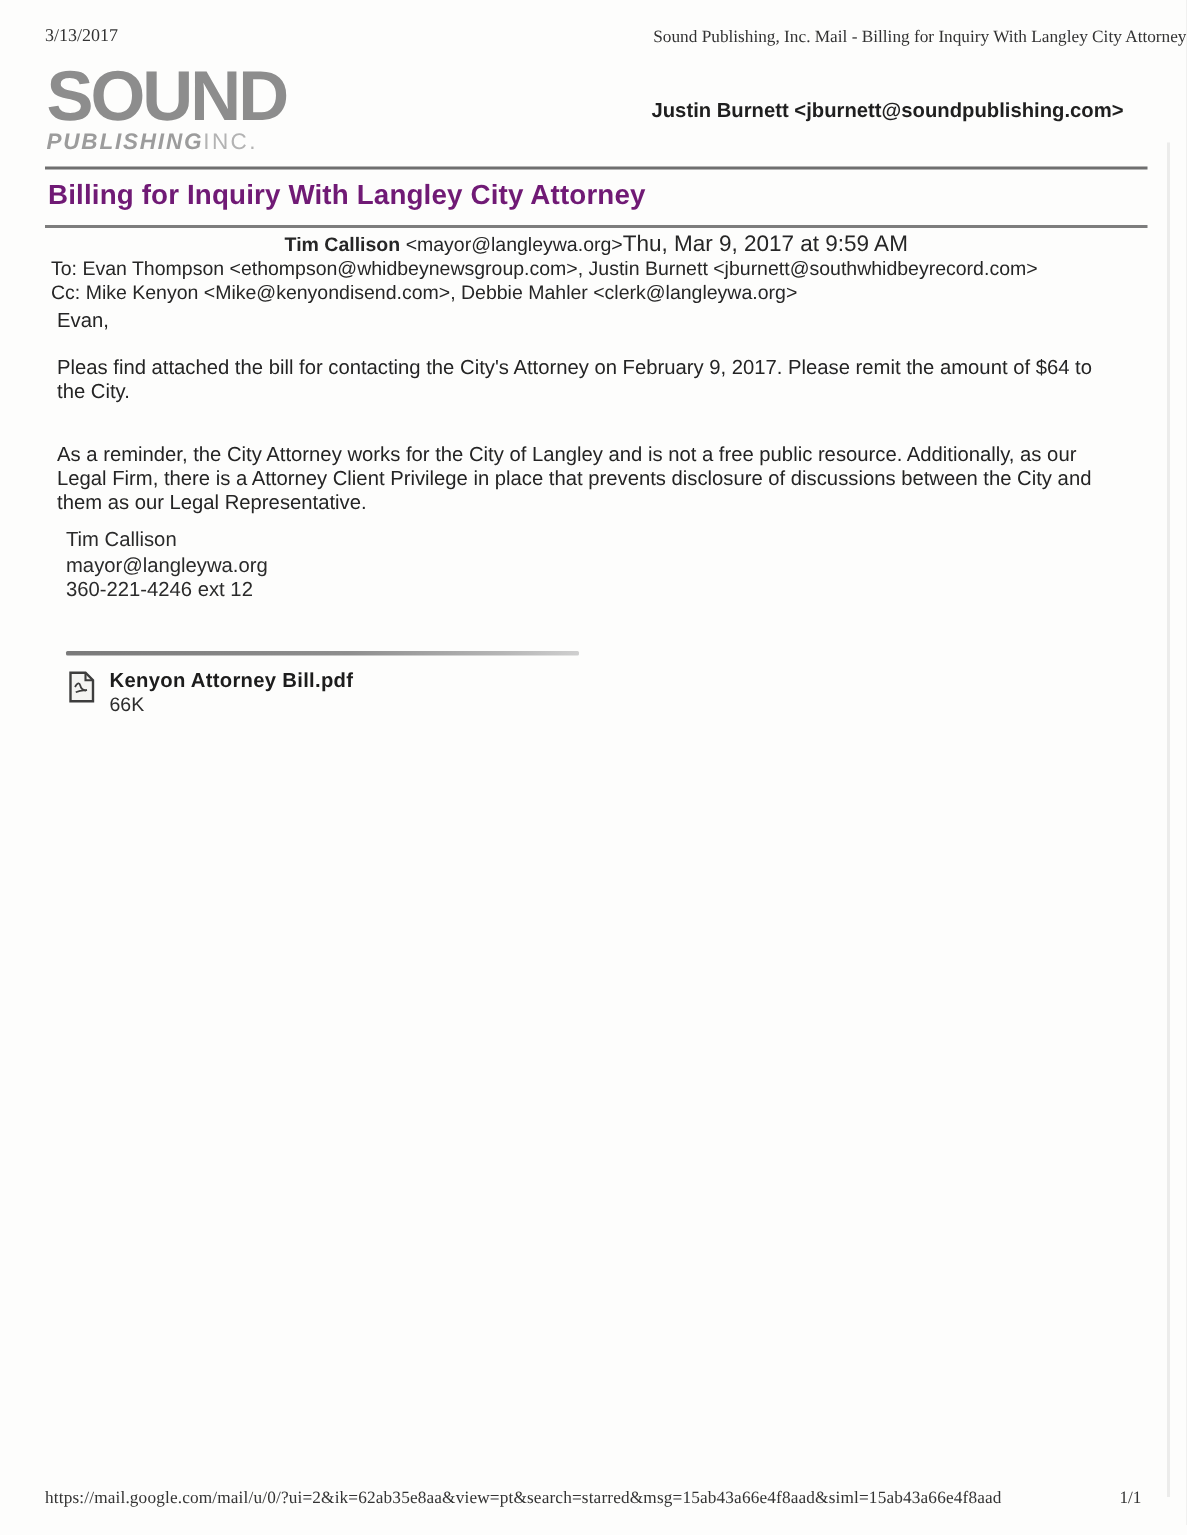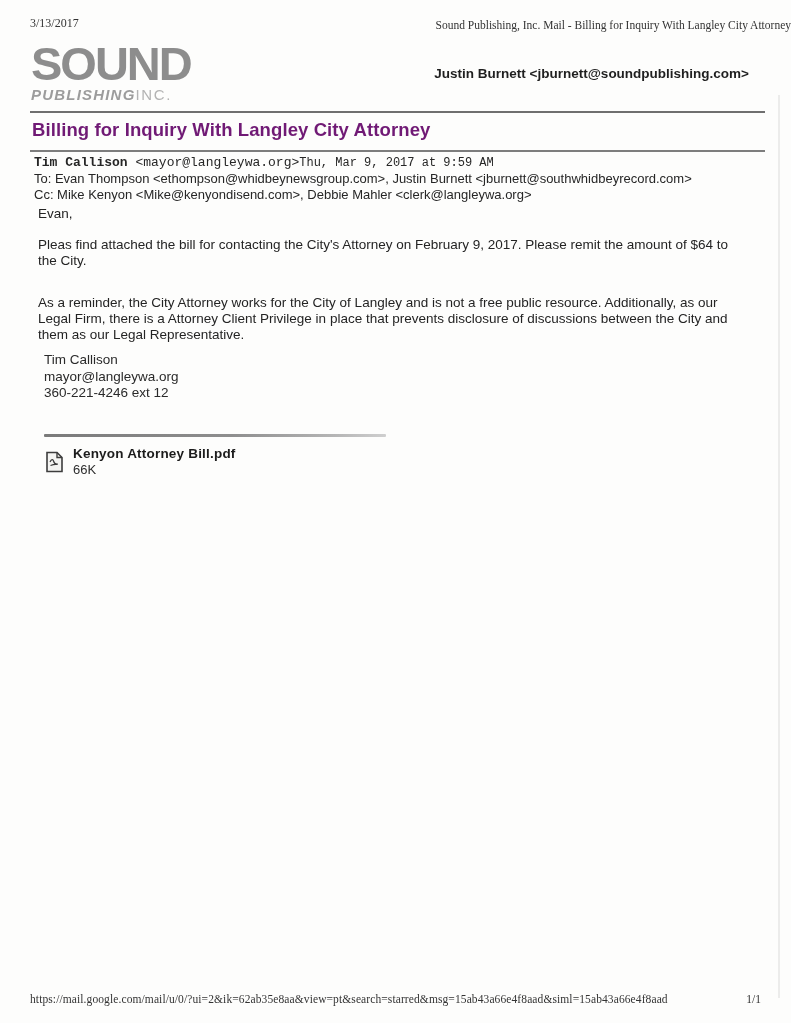--- a/index.html
+++ b/index.html
@@ -40,38 +40,38 @@
   
   .subject-block{
     position:absolute;left:30px;right:26px;top:111px;
     border-top:2px solid #6f6f6f;
     border-bottom:2px solid #7d7d7d;
     padding:6px 0 9px 2px;
   }
   .subject-title{margin:0;font-size:18.5px;font-weight:700;color:#701a75;letter-spacing:0.1px;}
   
   .meta{position:absolute;left:34px;right:30px;top:153px;font-size:13px;line-height:16px;color:#262626;}
-  .meta-row1{display:flex;justify-content:flex-start;align-items:baseline;font-family:Liberation Mono, monospace;}
+  .meta-row1{display:flex;justify-content:center;align-items:baseline;}
   .from-name{font-weight:700;}
-  .meta-date{margin-top:2px;white-space:nowrap;font-size:12px;}
+  .meta-date{margin-top:2px;white-space:nowrap;font-size:15px;}
   
   .body-text{position:absolute;left:38px;top:206px;width:706px;font-size:13.5px;line-height:16px;color:#242424;}
   .body-text p{margin:0 0 0 0;}
   .p-gap{margin-top:15px !important;}
   .p-gap2{margin-top:26px !important;}
   
   .signature{position:absolute;left:44px;top:352px;font-size:13.5px;line-height:16.5px;color:#2a2a2a;}
   
   .attachment-section{position:absolute;left:44px;top:434px;width:360px;}
   .attachment-divider{
     height:3px;width:342px;
     background:linear-gradient(90deg,#7a7a7a 0%,#8e8e8e 55%,#b5b5b5 85%,#cfcfcf 100%);
     border-radius:1px;
   }
-  .attachment-row{display:flex;align-items:center;margin-top:9px;}
+  .attachment-row{display:flex;align-items:flex-start;margin-top:9px;}
   .attachment-icon{flex:0 0 auto;width:19px;height:22px;margin:1px 9px 0 1px;color:#3d3d3d;}
   .attachment-texts{display:flex;flex-direction:column;}
   .attachment-name{font-size:13.5px;font-weight:700;color:#1c1c1c;letter-spacing:0.2px;}
   .attachment-size{font-size:13px;color:#2e2e2e;margin-top:1px;}
 </style>
 </head>
 <body>
 
 <div class="page">
 

